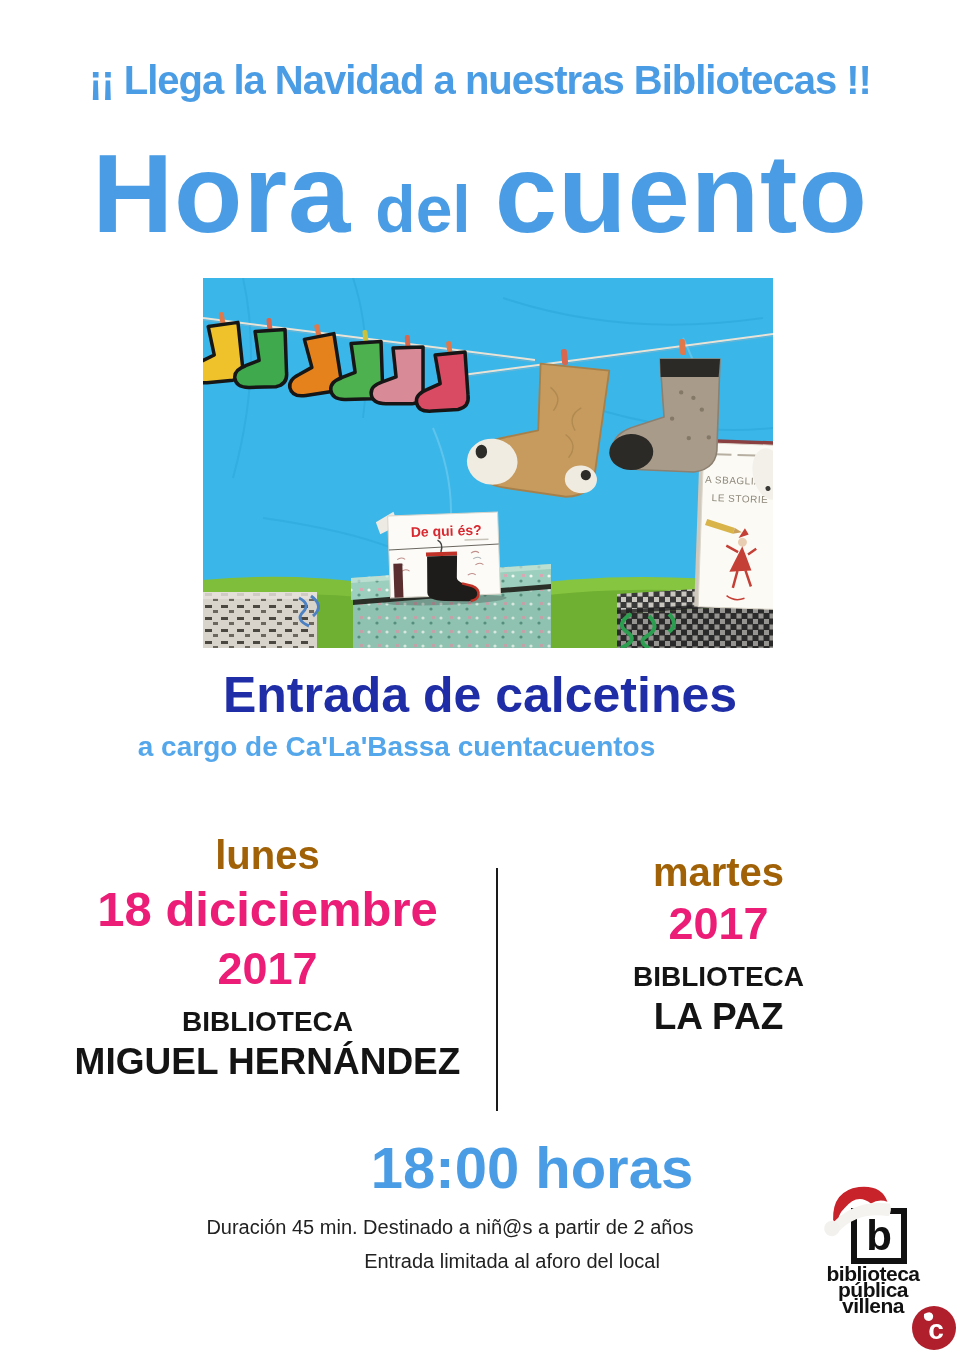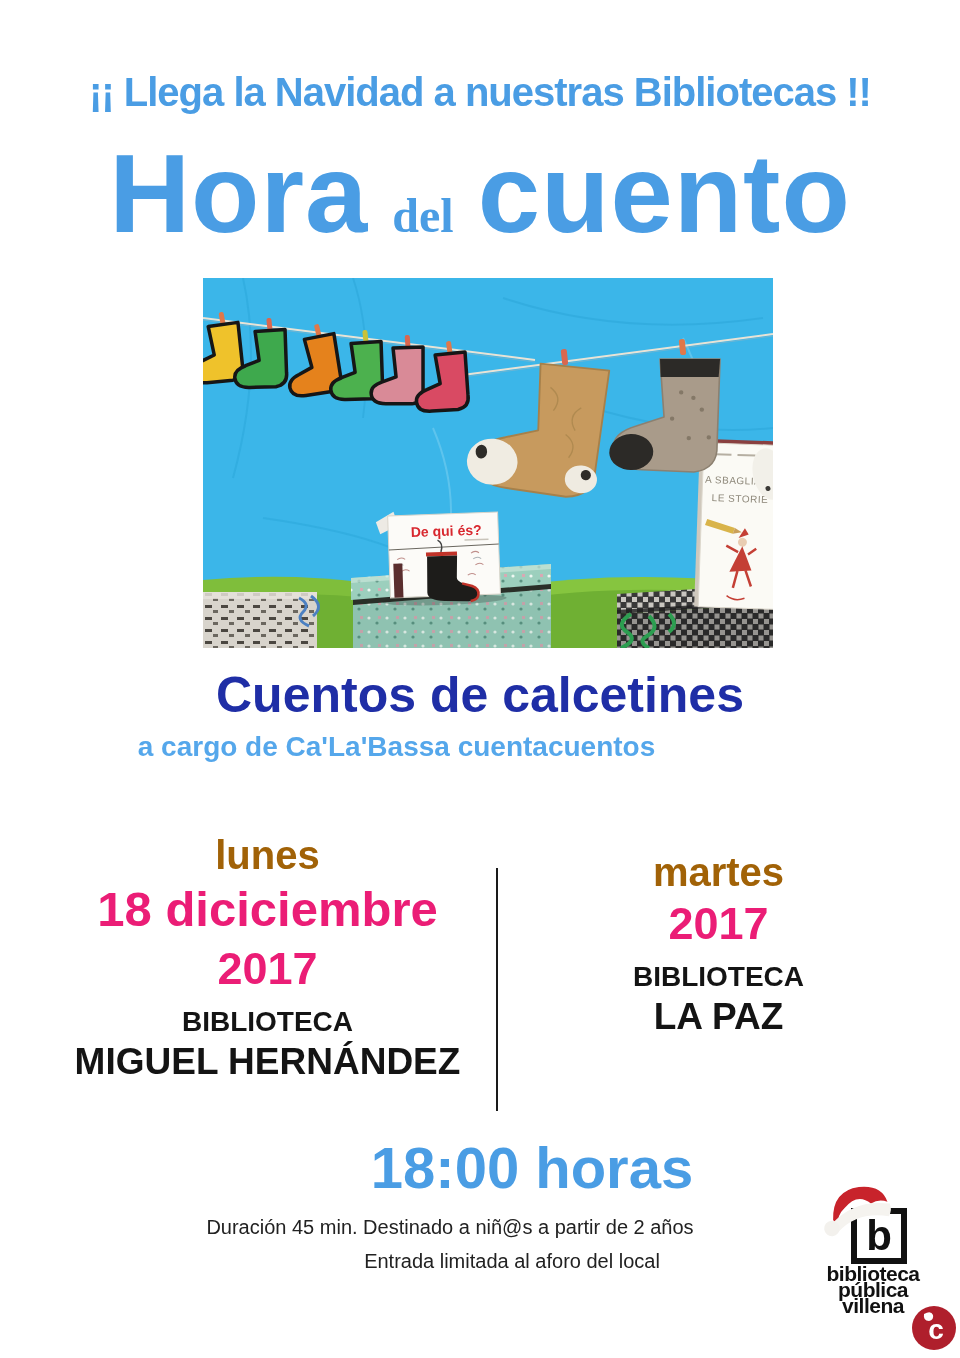--- a/index.html
+++ b/index.html
@@ -1,29 +1,29 @@
 <!DOCTYPE html>
 <html><head>
 <meta charset="utf-8">
 <style>
   html,body{margin:0;padding:0;background:#ffffff;}
   .poster{
     position:relative;width:960px;height:1358px;background:#ffffff;
     font-family:"Liberation Sans",sans-serif;overflow:hidden;margin:0 auto;
   }
   .banner{
-    position:absolute;top:70px;left:0;width:960px;text-align:center;
+    position:absolute;top:58px;left:0;width:960px;text-align:center;
     color:#4A9DE4;font-size:40px;font-weight:700;letter-spacing:-1px;white-space:nowrap;
   }
   .title{
     position:absolute;top:138px;left:0;width:960px;text-align:center;
     color:#4A9DE4;font-weight:700;line-height:1;white-space:nowrap;
   }
   .title .t-big{font-size:112px;letter-spacing:1px;}
-  .title .t-small{font-size:48px;margin:0 24px;font-family:Liberation Serif, serif;}
+  .title .t-small{font-size:66px;margin:0 24px;}
   .photo{position:absolute;left:203px;top:278px;width:570px;height:370px;}
   .photo svg{display:block;}
   .event-title{
     position:absolute;top:666px;left:0;width:960px;text-align:center;
     color:#1F2EA6;font-size:50px;font-weight:700;
   }
   .event-subtitle{
     position:absolute;top:731px;left:0;width:793px;text-align:center;
     color:#55A7EB;font-size:28px;font-weight:700;
   }
@@ -247,21 +247,21 @@
           </g>
         </g>
         <g transform="translate(566,196) rotate(-12)">
           <ellipse rx="16" ry="26" fill="#F2F0E9"></ellipse>
           <circle cx="-4" cy="14" r="2.5" fill="#3a3835"></circle>
         </g>
       </g>
     </svg>
   </div>
 
-  <div class="event-title">Cuentos de calcetines</div>
+  <div class="event-title">Entrada de calcetines</div>
   <div class="event-subtitle">a cargo de Ca'La'Bassa cuentacuentos</div>
 
   <div class="session session-left">
     <div class="s-day">lunes</div>
     <div class="s-date">18 diciciembre</div>
     <div class="s-year">2017</div>
     <div class="s-lib">BIBLIOTECA</div>
     <div class="s-venue">MIGUEL HERNÁNDEZ</div>
   </div>
 

